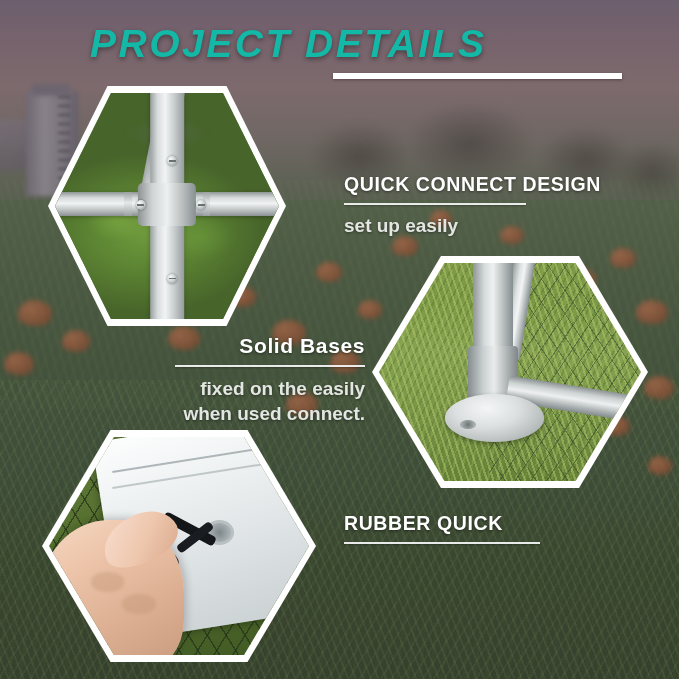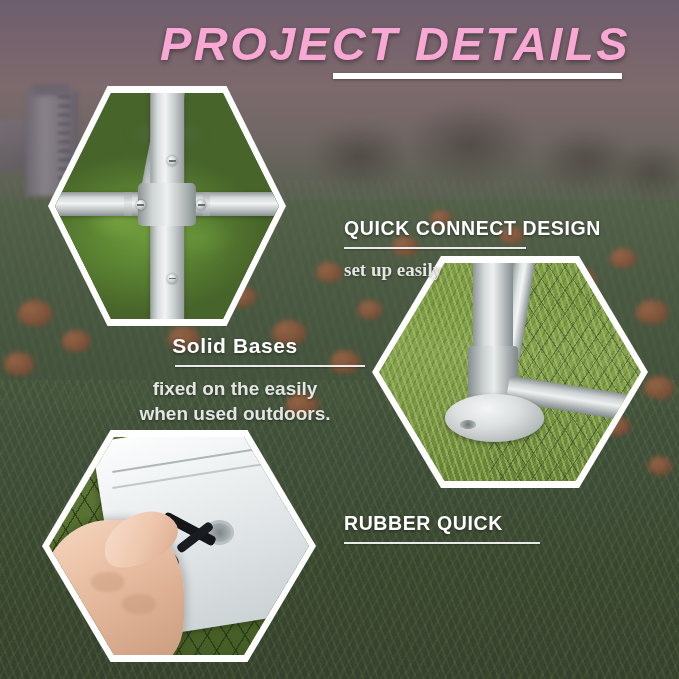--- a/index.html
+++ b/index.html
@@ -117,27 +117,27 @@
     position: absolute;
     inset: 0;
     z-index: 5;
   }
 
   .page-title {
     position: absolute;
     left: 90px;
     top: 17px;
     width: 540px;
-    text-align: right;
-    font-size: 47px;
+    text-align: left;
+    font-size: 39px;
     line-height: 54px;
     font-weight: bold;
     font-style: italic;
     letter-spacing: 2.5px;
-    color: #f9a8d4;
+    color: #14b8a6;
     text-shadow: 0 2px 5px rgba(0,0,0,0.42);
     white-space: nowrap;
   }
   .title-rule {
     position: absolute;
     left: 333px;
     top: 73px;
     width: 289px;
     height: 6px;
     background: #ffffff;
@@ -397,21 +397,21 @@
     margin: 7px 0 9px 0;
     box-shadow: 0 1px 2px rgba(0,0,0,0.3);
   }
   .cap-body {
     font-size: 19px;
     line-height: 25px;
     font-weight: bold;
     color: #e3e6e2;
     text-shadow: 0 1px 3px rgba(0,0,0,0.45);
   }
-  .align-right { text-align: center; }
+  .align-right { text-align: right; }
 </style>
 </head>
 <body>
 
 <div id="page">
 
   <div class="bg-layer">
     <div class="bg-sky"></div>
     <div class="bg-ground"></div>
     <div class="bg-grass-mid"></div>
@@ -498,34 +498,34 @@
           <div class="rope-cord2"></div>
           <div class="rope-ball"></div>
           <div class="hand"></div>
           <div class="thumb"></div>
           <div class="knuckle" style="left:16%; top:62%;"></div>
           <div class="knuckle" style="left:28%; top:72%;"></div>
         </div>
       </div>
     </div>
 
-    <div class="caption" style="left:344px; top:173px; width:290px;margin-top:44px;">
+    <div class="caption" style="left:344px; top:173px; width:290px;">
       <div class="cap-head">QUICK CONNECT DESIGN</div>
       <div class="cap-rule" style="width:182px;"></div>
-      <div class="cap-body" style="margin-top:-1px;font-family:Liberation Serif, serif;">
+      <div class="cap-body" style="margin-top:-1px;">
         <span>set up easily</span>
       </div>
     </div>
 
     <div class="caption align-right" style="left:105px; top:334px; width:260px;">
       <div class="cap-head" style="font-size:21px;">Solid Bases</div>
       <div class="cap-rule" style="width:190px; margin-left:auto;"></div>
       <div class="cap-body">
         <div>fixed on the easily</div>
-        <div>when used outdoors.</div>
+        <div>when used connect.</div>
       </div>
     </div>
 
     <div class="caption" style="left:344px; top:512px; width:300px;">
       <div class="cap-head">RUBBER QUICK</div>
       <div class="cap-rule" style="width:196px;"></div>
     </div>
 
   </div>
 </div>

